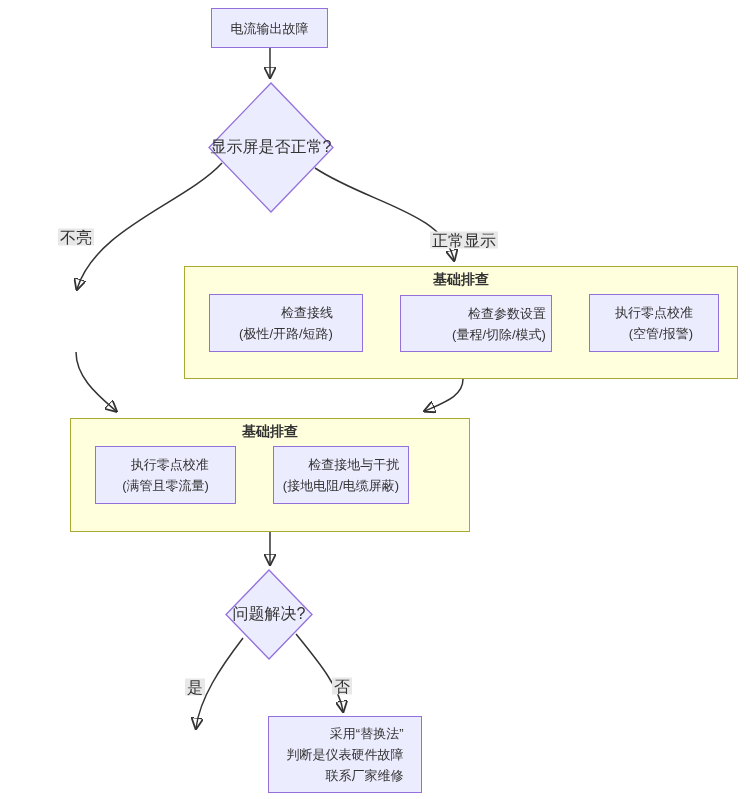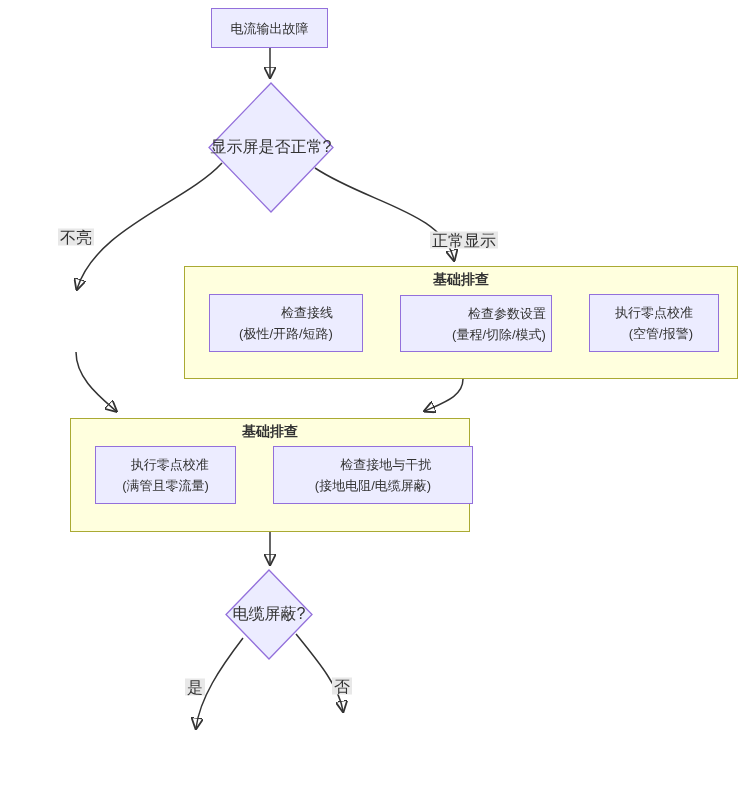--- a/index.html
+++ b/index.html
@@ -70,34 +70,37 @@
 
   <div class="node" style="left:211px;top:8px;width:117px;height:40px;">电流输出故障</div>
   <div class="node" style="left:209px;top:294px;width:154px;height:58px;">检查接线
 (极性/开路/短路)</div>
   <div class="node" style="left:400px;top:295px;width:152px;height:57px;padding-left:46px;">检查参数设置
 (量程/切除/模式)</div>
   <div class="node" style="left:589px;top:294px;width:130px;height:58px;">执行零点校准
 (空管/报警)</div>
   <div class="node" style="left:95px;top:446px;width:141px;height:58px;">执行零点校准
 (满管且零流量)</div>
-  <div class="node" style="left:273px;top:446px;width:200px;height:58px;">检查接地与干扰
+  <div class="node" style="left:273px;top:446px;width:136px;height:58px;">检查接地与干扰
 (接地电阻/电缆屏蔽)</div>
+  <div class="node" style="left:268px;top:716px;width:154px;height:77px;">采用“替换法”
+判断是仪表硬件故障
+联系厂家维修</div>
 
   <div class="diamond" style="left:208px;top:82px;width:126px;height:131px;">
     <svg width="126" height="131">
       <polygon points="63,1 125,65.5 63,130 1,65.5"></polygon>
     </svg>
     <div class="diamond-label">显示屏是否正常?</div>
   </div>
   <div class="diamond" style="left:225px;top:569px;width:88px;height:91px;">
     <svg width="88" height="91">
       <polygon points="44,1 87,45.5 44,90 1,45.5"></polygon>
     </svg>
-    <div class="diamond-label">电缆屏蔽?</div>
+    <div class="diamond-label">问题解决?</div>
   </div>
 
   <div class="edge-label" style="left:76px;top:237px;">不亮</div>
   <div class="edge-label" style="left:464px;top:240px;">正常显示</div>
   <div class="edge-label" style="left:195px;top:687px;">是</div>
   <div class="edge-label" style="left:342px;top:686px;">否</div>
 
 </div>
 
 </body></html>

